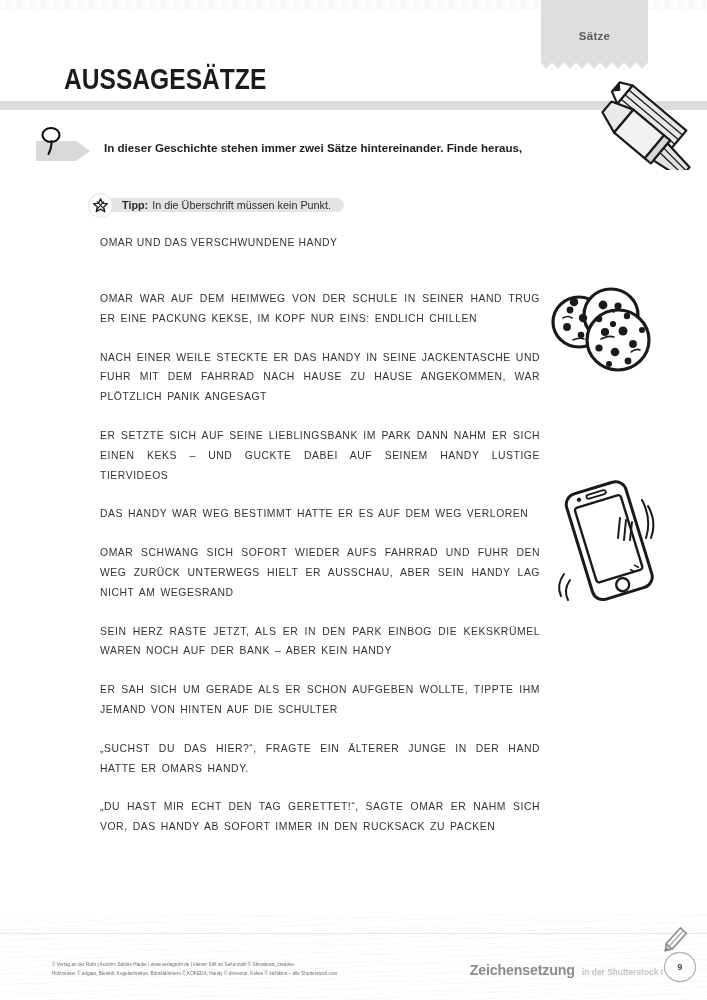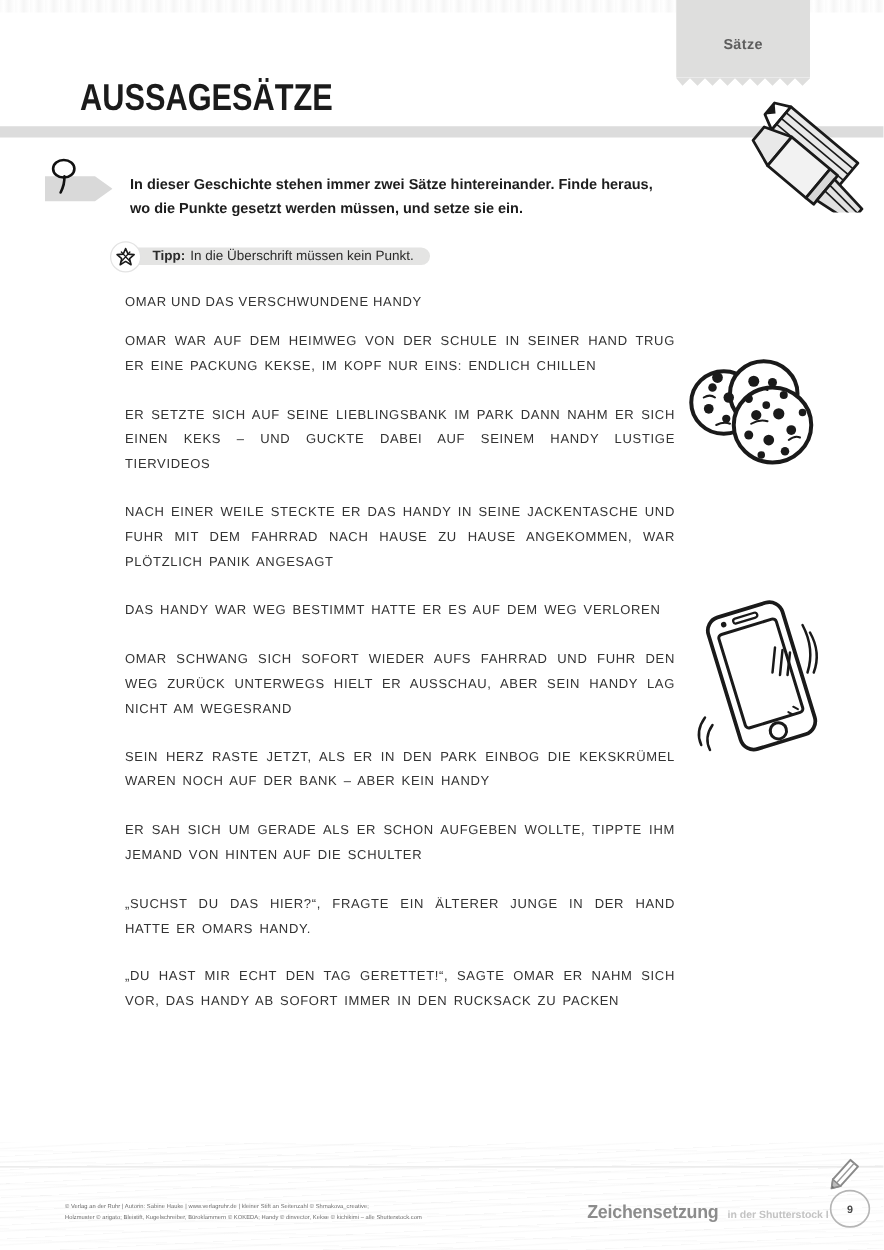--- a/index.html
+++ b/index.html
@@ -169,21 +169,21 @@
   .story {
     position: absolute;
     left: 100px; top: 234px;
     width: 440px;
   }
   .story-title {
     font-size: 10.4px;
     color: #333333;
     letter-spacing: 0.55px;
     line-height: 17px;
-    margin-bottom: 13px;
+    margin-bottom: 38px;
   }
   .para {
     font-size: 10.4px;
     color: #333333;
     letter-spacing: 0.55px;
     line-height: 19.8px;
     text-align: justify;
     margin-bottom: 19px;
     word-spacing: 1.6px;
   }
@@ -301,41 +301,40 @@
   <svg class="task-arrow" viewBox="0 0 54 30">
     <polygon fill="#d9d9d9" points="0,5 40,5 54,15 40,25 0,25"></polygon>
   </svg>
   <svg class="task-number" viewBox="0 0 34 34">
     <ellipse cx="17" cy="11" rx="8.5" ry="7" fill="none" stroke="#121212" stroke-width="2.1"></ellipse>
     <path d="M17.5 17 C17.8 22 16.5 26 14.5 30" fill="none" stroke="#121212" stroke-width="2.1" stroke-linecap="round"></path>
   </svg>
 
   <div class="instruction">
     <div>In dieser Geschichte stehen immer zwei Sätze hintereinander. Finde heraus,</div>
-    <div>wo die Punkte gesetzt werden müssen, und setze sie ein.</div>
   </div>
 
   <div class="tip">
     <div class="tip-badge">
       <svg width="17" height="17" viewBox="0 0 20 20">
         <path d="M10 2.2 L12.3 7.4 L18 7.9 L13.7 11.7 L15.1 17.4 L10 14.3 L4.9 17.4 L6.3 11.7 L2 7.9 L7.7 7.4 Z" fill="none" stroke="#1a1a1a" stroke-width="1.5" stroke-linejoin="round"></path>
         <path d="M6 5.4 L14.4 14.6 M14 5.4 L5.8 14.6" stroke="#1a1a1a" stroke-width="1.2" stroke-linecap="round"></path>
       </svg>
     </div>
     <div class="tip-pill">
       <b>Tipp:</b>
       <span>In die Überschrift müssen kein Punkt.</span>
     </div>
   </div>
 
   <div class="story">
     <div class="story-title">OMAR UND DAS VERSCHWUNDENE HANDY</div>
     <div class="para">OMAR WAR AUF DEM HEIMWEG VON DER SCHULE IN SEINER HAND TRUG ER EINE PACKUNG KEKSE, IM KOPF NUR EINS: ENDLICH CHILLEN</div>
+    <div class="para">NACH EINER WEILE STECKTE ER DAS HANDY IN SEINE JACKENTASCHE UND FUHR MIT DEM FAHRRAD NACH HAUSE ZU HAUSE ANGEKOMMEN, WAR PLÖTZLICH PANIK ANGESAGT</div>
     <div class="para">ER SETZTE SICH AUF SEINE LIEBLINGSBANK IM PARK DANN NAHM ER SICH EINEN KEKS – UND GUCKTE DABEI AUF SEINEM HANDY LUSTIGE TIERVIDEOS</div>
-    <div class="para">NACH EINER WEILE STECKTE ER DAS HANDY IN SEINE JACKENTASCHE UND FUHR MIT DEM FAHRRAD NACH HAUSE ZU HAUSE ANGEKOMMEN, WAR PLÖTZLICH PANIK ANGESAGT</div>
     <div class="para">DAS HANDY WAR WEG BESTIMMT HATTE ER ES AUF DEM WEG VERLOREN</div>
     <div class="para">OMAR SCHWANG SICH SOFORT WIEDER AUFS FAHRRAD UND FUHR DEN WEG ZURÜCK UNTERWEGS HIELT ER AUSSCHAU, ABER SEIN HANDY LAG NICHT AM WEGESRAND</div>
     <div class="para">SEIN HERZ RASTE JETZT, ALS ER IN DEN PARK EINBOG DIE KEKSKRÜMEL WAREN NOCH AUF DER BANK – ABER KEIN HANDY</div>
     <div class="para">ER SAH SICH UM GERADE ALS ER SCHON AUFGEBEN WOLLTE, TIPPTE IHM JEMAND VON HINTEN AUF DIE SCHULTER</div>
     <div class="para">„SUCHST DU DAS HIER?“, FRAGTE EIN ÄLTERER JUNGE IN DER HAND HATTE ER OMARS HANDY.</div>
     <div class="para">„DU HAST MIR ECHT DEN TAG GERETTET!“, SAGTE OMAR ER NAHM SICH VOR, DAS HANDY AB SOFORT IMMER IN DEN RUCKSACK ZU PACKEN</div>
   </div>
 
   <svg class="cookies" viewBox="0 0 132 104">
     <g fill="#ffffff" stroke="#1a1a1a" stroke-width="3.2">

